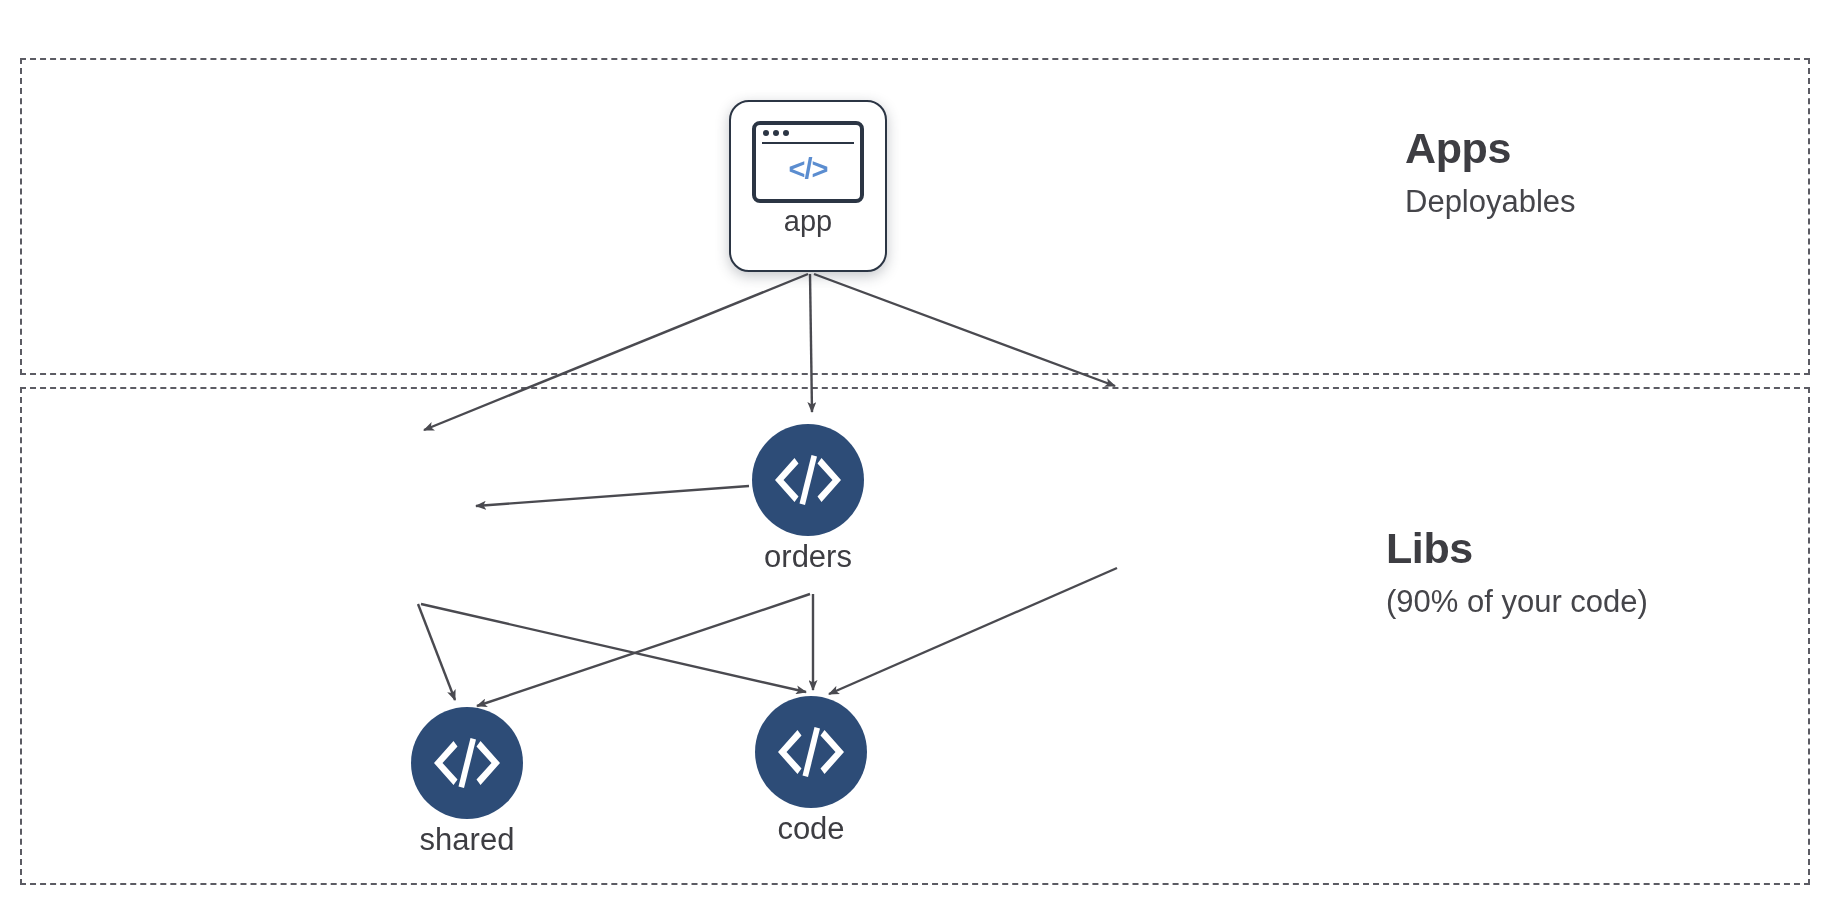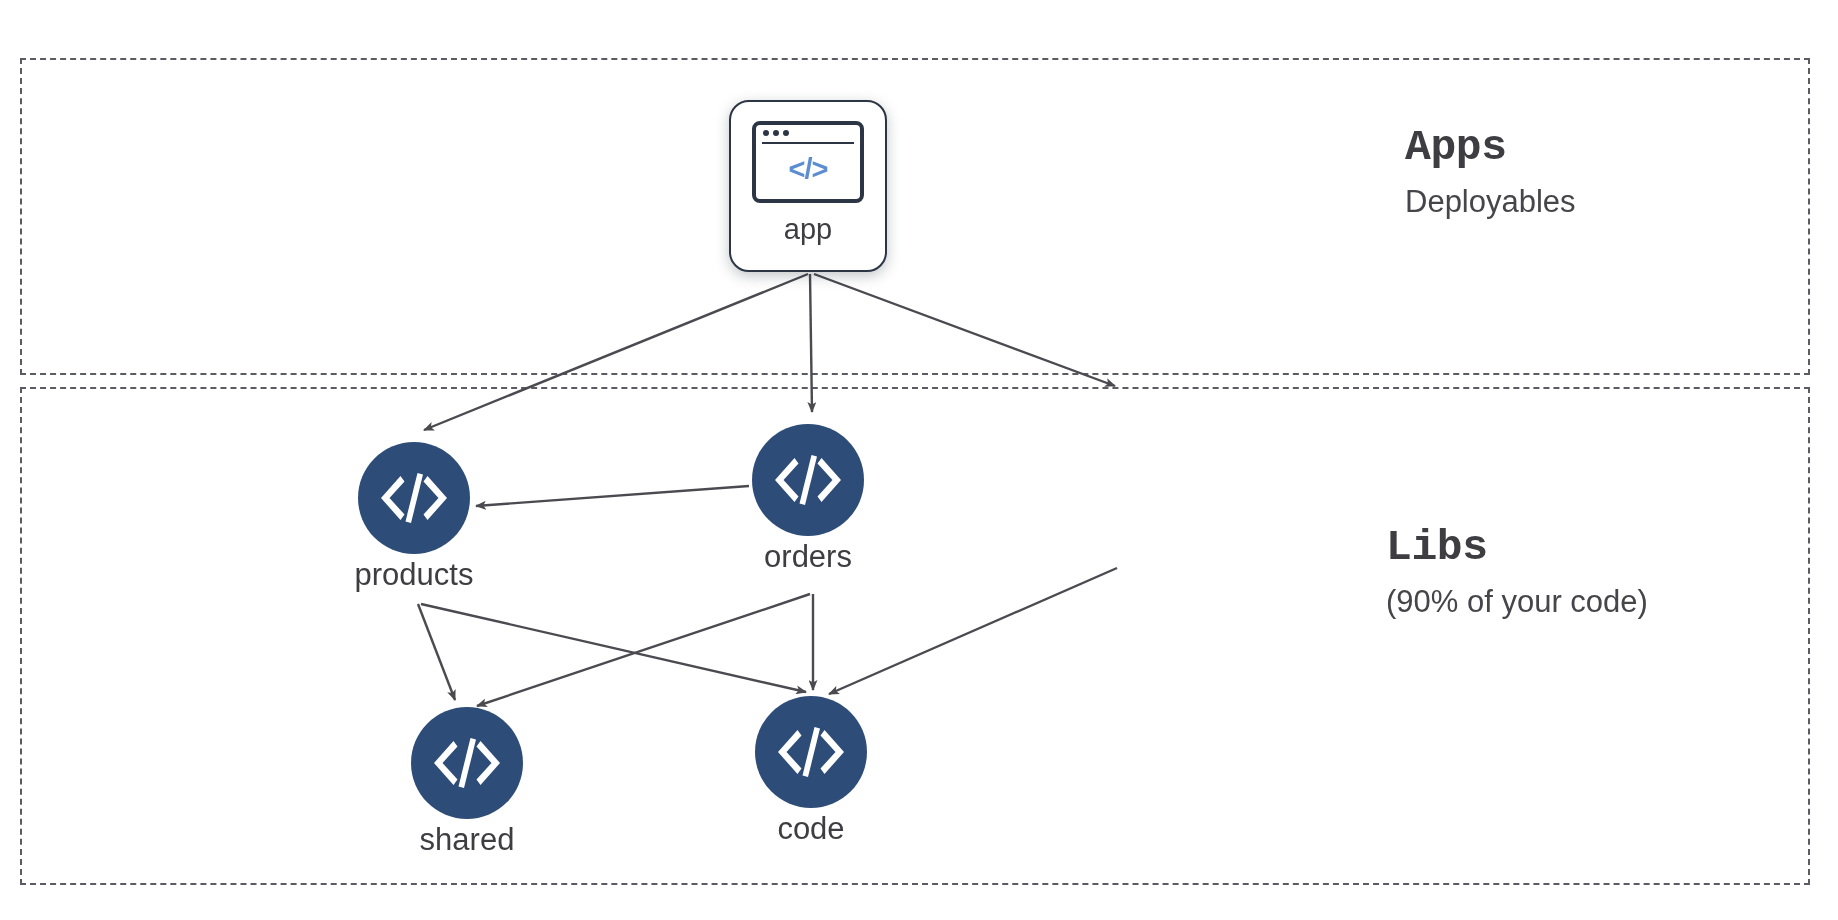--- a/index.html
+++ b/index.html
@@ -46,21 +46,20 @@
     position: absolute;
     color: #3d3d42;
     user-select: none;
   }
   .zone-caption .caption-title {
     font-size: 43px;
     font-weight: 700;
     letter-spacing: -0.4px;
     line-height: 1.08;
     display: block;
-    font-family: Liberation Mono, monospace;
   }
   .zone-caption .caption-sub {
     font-size: 31px;
     font-weight: 400;
     line-height: 1.2;
     display: block;
     margin-top: 12px;
     color: #45454a;
   }
   #caption-apps { left: 1405px; top: 125px; }
@@ -129,21 +128,21 @@
   }
   .browser-code {
     margin-top: 14px;
     font-family: "Liberation Sans", sans-serif;
     font-size: 29px;
     font-weight: 700;
     color: #5b8dd0;
     letter-spacing: -1px;
   }
   .app-label {
-    margin-top: 12px;
+    margin-top: 4px;
     font-size: 29px;
     color: #3d3d42;
     line-height: 1;
   }
 
   
   .lib-node {
     position: absolute;
     width: 112px;
     height: 112px;
@@ -228,30 +227,20 @@
         <i></i>
           <i></i>
           <i></i>
       </div>
       <div class="browser-bar"></div>
       <div class="browser-code">&lt;/&gt;</div>
     </div>
     <div class="app-label">app</div>
   </div>
 
-  <div class="lib-node" id="node-products">
-    <div class="lib-circle">
-      <svg width="70" height="52" viewBox="0 0 70 52" xmlns="http://www.w3.org/2000/svg" aria-hidden="true">
-        <path d="M21.5 4 L25.5 9.5 L10.5 26 L25.5 42.5 L21.5 48 L2 26 Z" fill="#ffffff"></path>
-        <path d="M48.5 4 L44.5 9.5 L59.5 26 L44.5 42.5 L48.5 48 L68 26 Z" fill="#ffffff"></path>
-        <path d="M38.5 1 L44 2.6 L32 51 L26.5 49.4 Z" fill="#ffffff"></path>
-      </svg>
-    </div>
-    <div class="lib-label">products</div>
-  </div>
 
   <div class="lib-node" id="node-orders">
     <div class="lib-circle">
       <svg width="70" height="52" viewBox="0 0 70 52" xmlns="http://www.w3.org/2000/svg" aria-hidden="true">
         <path d="M21.5 4 L25.5 9.5 L10.5 26 L25.5 42.5 L21.5 48 L2 26 Z" fill="#ffffff"></path>
         <path d="M48.5 4 L44.5 9.5 L59.5 26 L44.5 42.5 L48.5 48 L68 26 Z" fill="#ffffff"></path>
         <path d="M38.5 1 L44 2.6 L32 51 L26.5 49.4 Z" fill="#ffffff"></path>
       </svg>
     </div>
     <div class="lib-label">orders</div>

